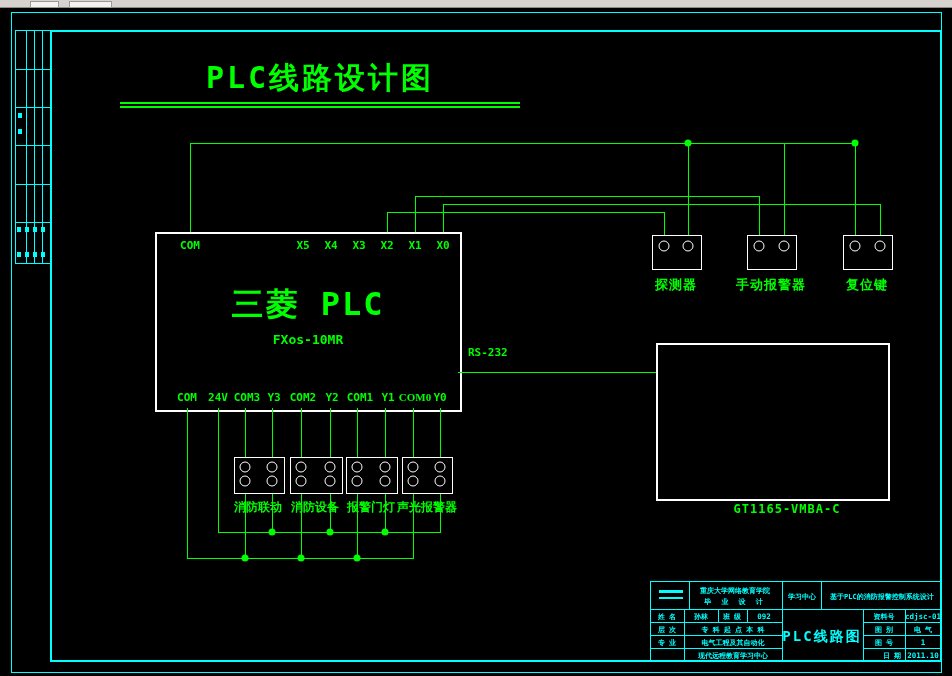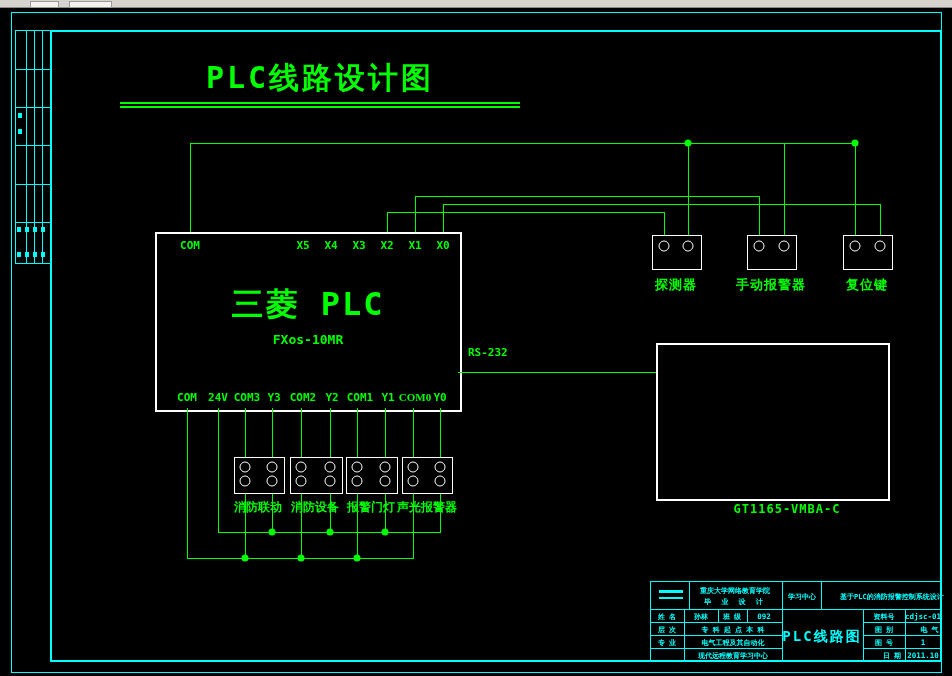--- a/index.html
+++ b/index.html
@@ -214,38 +214,38 @@
     <div class="tbl" style="left:212px;top:40px;width:78px;height:1px;"></div>
     <div class="tbl" style="left:212px;top:53px;width:78px;height:1px;"></div>
     <div class="tbl" style="left:212px;top:66px;width:78px;height:1px;"></div>
 
     <div style="position:absolute;left:8px;top:8px;width:24px;height:3px;background:var(--c);"></div>
     <div style="position:absolute;left:8px;top:15px;width:24px;height:2px;background:var(--c);"></div>
 
     <div class="ct" style="left:84px;top:4px;">重庆大学网络教育学院</div>
     <div class="ct" style="left:84px;top:15px;letter-spacing:3px;">毕 业 设 计</div>
     <div class="ct" style="left:151px;top:10px;">学习中心</div>
-    <div class="ct left" style="left:189px;top:10px;">基于PLC的消防报警控制系统设计</div>
+    <div class="ct left" style="left:179px;top:10px;">基于PLC的消防报警控制系统设计</div>
 
     <div class="ct" style="left:16px;top:30px;">姓 名</div>
     <div class="ct" style="left:50px;top:30px;">孙林</div>
     <div class="ct" style="left:81px;top:30px;">班 级</div>
     <div class="ct val" style="left:113px;top:30px;">092</div>
     <div class="ct" style="left:16px;top:43px;">层 次</div>
     <div class="ct" style="left:82px;top:43px;">专 科 起 点 本 科</div>
     <div class="ct" style="left:16px;top:56px;">专 业</div>
     <div class="ct" style="left:82px;top:56px;">电气工程及其自动化</div>
     <div class="ct" style="left:16px;top:69px;margin-top:40px;">学习中心</div>
     <div class="ct" style="left:82px;top:69px;">现代远程教育学习中心</div>
 
     <div class="ct big" style="left:171px;top:46px;">PLC线路图</div>
 
     <div class="ct" style="left:233px;top:30px;">资料号</div>
     <div class="ct val" style="left:272px;top:30px;">cdjsc-01</div>
     <div class="ct" style="left:233px;top:43px;">图 别</div>
-    <div class="ct" style="left:272px;top:43px;padding-left:13px;">电 气</div>
+    <div class="ct" style="left:272px;top:43px;">电 气</div>
     <div class="ct" style="left:233px;top:56px;">图 号</div>
     <div class="ct val" style="left:272px;top:56px;">1</div>
     <div class="ct" style="left:241px;top:69px;">日 期</div>
     <div class="ct val" style="left:272px;top:69px;">2011.10</div>
   </div>
 
 </div>
 
 </body></html>

